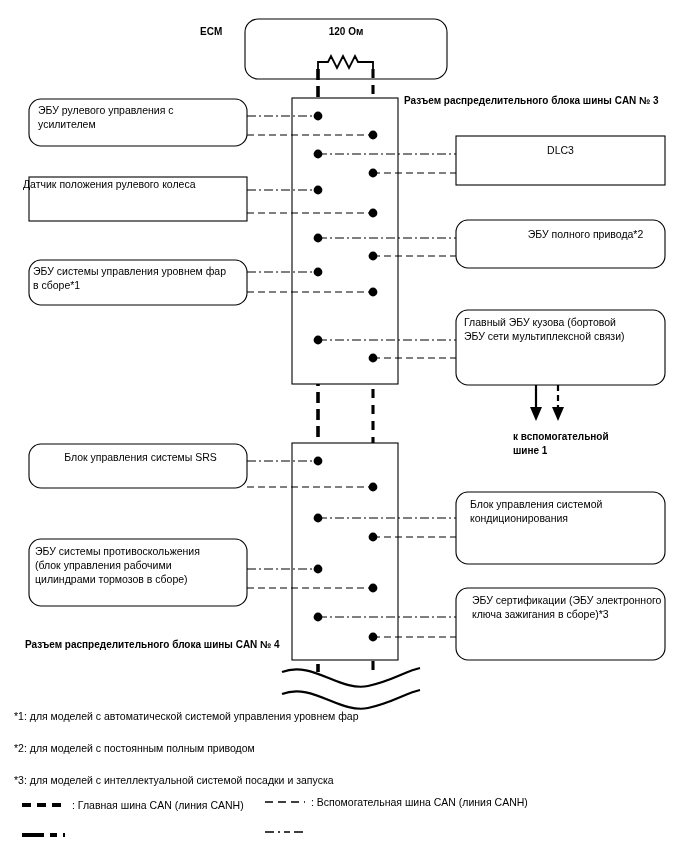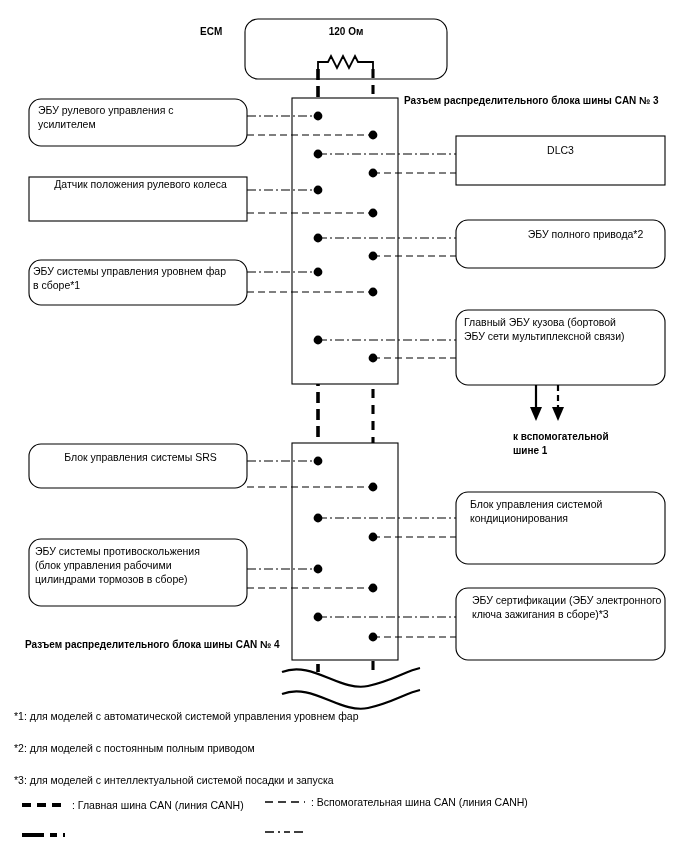--- a/index.html
+++ b/index.html
@@ -130,21 +130,21 @@
   <div class="lbl" style="left:25px;top:638px;text-align:right;">Разъем распределительного блока шины CAN № 4</div>
 
   <div class="lbl" style="left:513px;top:430px;">к вспомогательной</div>
   <div class="lbl" style="left:513px;top:444px;">шине 1</div>
 
   <div class="node-text" style="left:38px;top:103px;width:205px;">
     <div>ЭБУ рулевого управления с</div>
     <div>усилителем</div>
   </div>
 
-  <div class="node-text" style="left:38px;top:177px;width:205px;text-align:center;">
+  <div class="node-text" style="left:23px;top:177px;width:205px;">
     <div>Датчик положения рулевого колеса</div>
   </div>
 
   <div class="node-text" style="left:33px;top:264px;width:212px;">
     <div>ЭБУ системы управления уровнем фар</div>
     <div>в сборе*1</div>
   </div>
 
   <div class="node-text" style="left:38px;top:450px;width:205px;text-align:center;">
     <div>Блок управления системы SRS</div>

